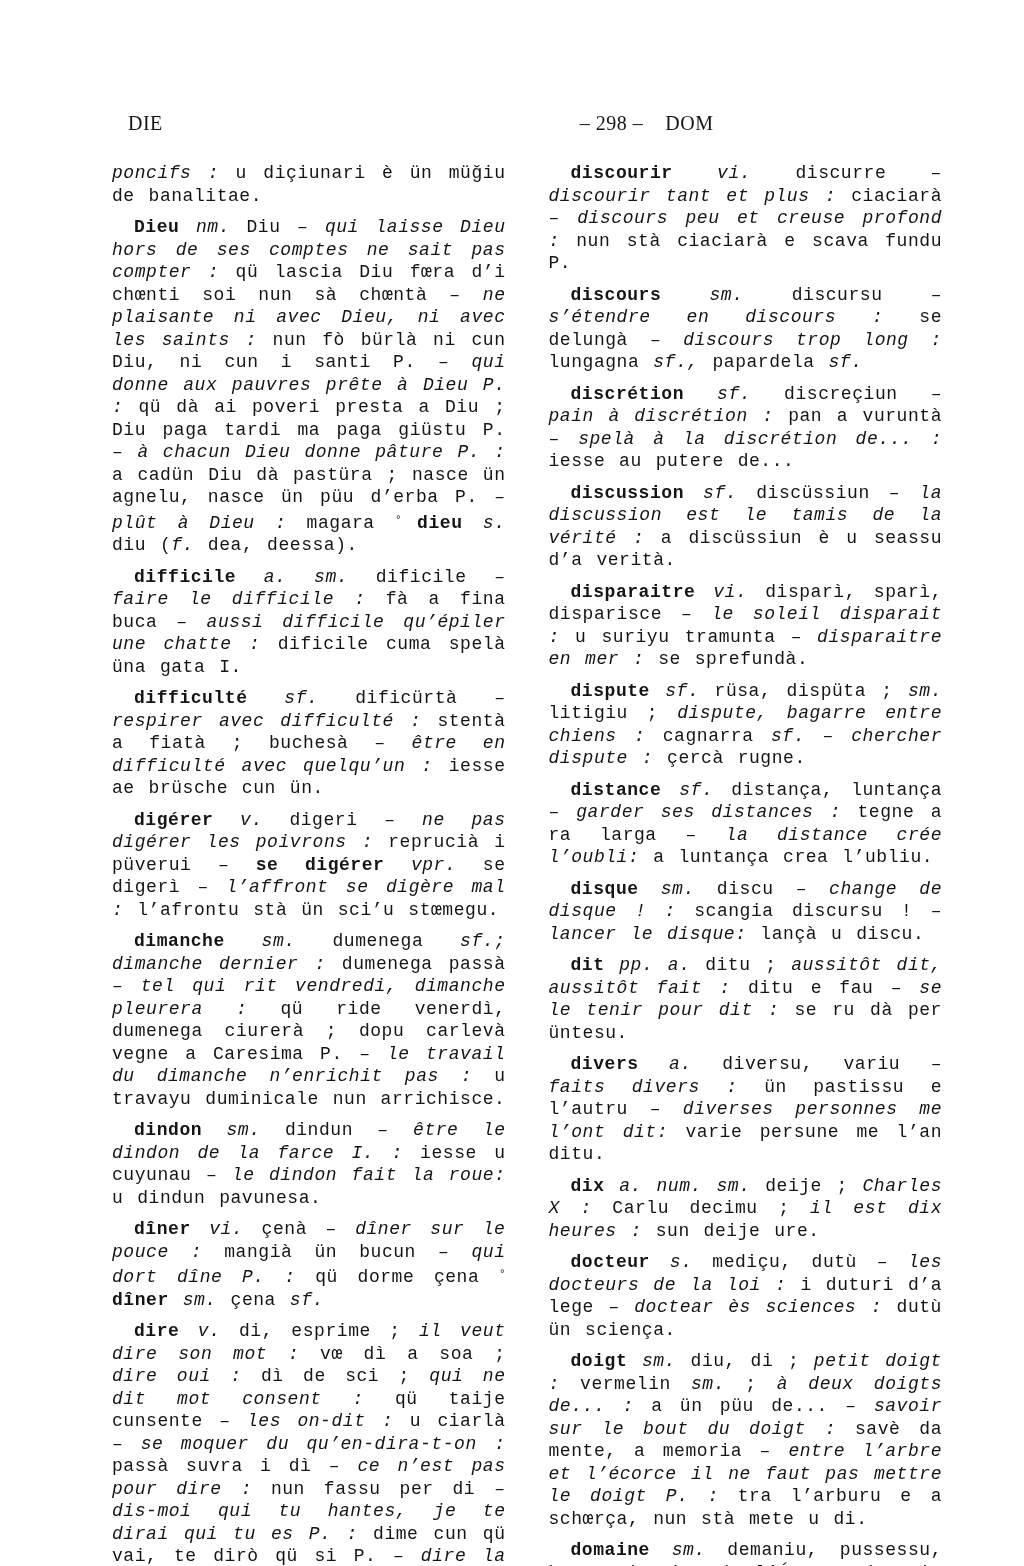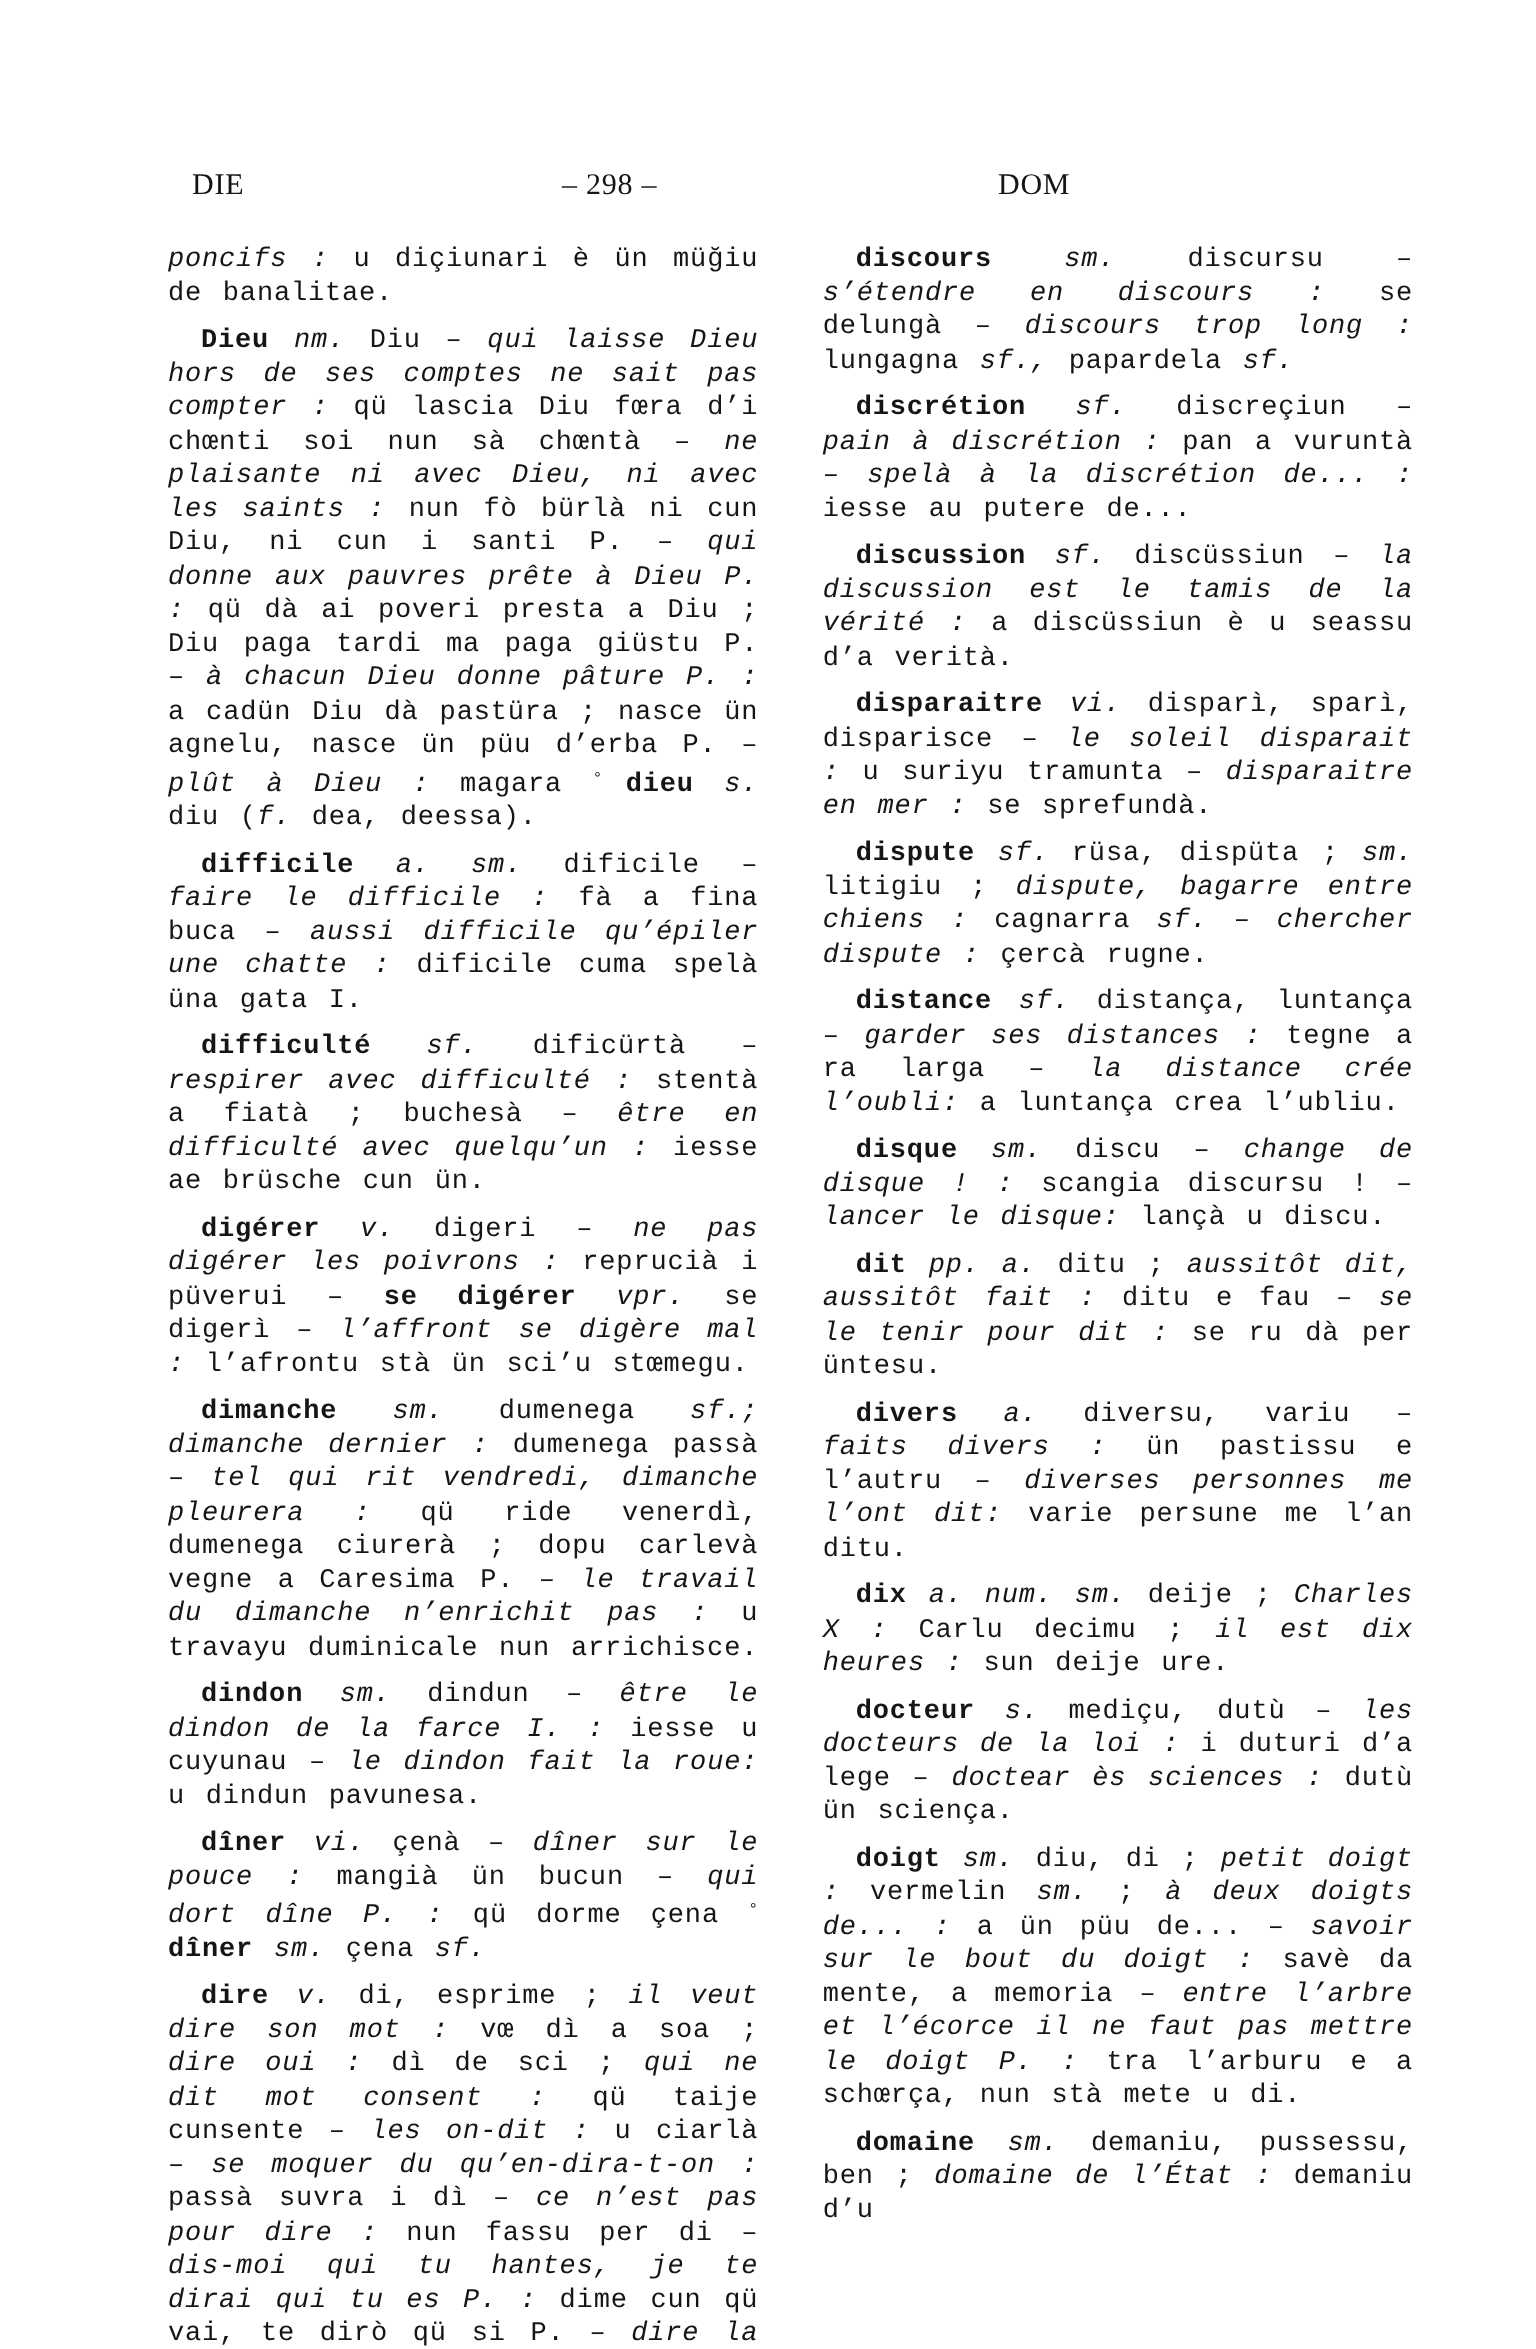--- a/index.html
+++ b/index.html
@@ -19,21 +19,21 @@
   }
   .running-head {
     display:flex;
     align-items:baseline;
     font-size:20px;
     line-height:26px;
     margin-bottom:26px;
     letter-spacing:0.5px;
   }
   .head-left  { flex:1; text-align:left;  padding-left:16px; font-weight:400; }
-  .head-center{ flex:1; text-align:left; transform:translateX(-22px); }
+  .head-center{ flex:1; text-align:right; transform:translateX(-22px); }
   .head-right { flex:1; text-align:left; padding-right:8px; }
   .columns {
     display:flex;
     gap:43px;
     font-family:Liberation Mono, monospace;
   }
   .col { width:402px; }
   p.entry {
     margin:0 0 9px 0;
     font-size:18px;
@@ -66,20 +66,21 @@
           <p class="entry"><span class="b">Dieu </span><span class="i">nm. </span><span class="r">Diu – </span><span class="i">qui laisse Dieu hors de ses comptes ne sait pas compter : </span><span class="r">qü lascia Diu fœra d’i chœnti soi nun sà chœntà – </span><span class="i">ne plaisante ni avec Dieu, ni avec les saints : </span><span class="r">nun fò bürlà ni cun Diu, ni cun i santi P. – </span><span class="i">qui donne aux pauvres prête à Dieu P. : </span><span class="r">qü dà ai poveri presta a Diu ; Diu paga tardi ma paga giüstu P. – </span><span class="i">à chacun Dieu donne pâture P. : </span><span class="r">a cadün Diu dà pastüra ; nasce ün agnelu, nasce ün püu d’erba P. – </span><span class="i">plût à Dieu : </span><span class="r">magara </span><span class="m">° </span><span class="b">dieu </span><span class="i">s. </span><span class="r">diu (</span><span class="i">f. </span><span class="r">dea, deessa).</span></p>
           <p class="entry"><span class="b">difficile </span><span class="i">a. sm. </span><span class="r">dificile – </span><span class="i">faire le difficile : </span><span class="r">fà a fina buca – </span><span class="i">aussi difficile qu’épiler une chatte : </span><span class="r">dificile cuma spelà üna gata I.</span></p>
           <p class="entry"><span class="b">difficulté </span><span class="i">sf. </span><span class="r">dificürtà – </span><span class="i">respirer avec difficulté : </span><span class="r">stentà a fiatà ; buchesà – </span><span class="i">être en difficulté avec quelqu’un : </span><span class="r">iesse ae brüsche cun ün.</span></p>
           <p class="entry"><span class="b">digérer </span><span class="i">v. </span><span class="r">digeri – </span><span class="i">ne pas digérer les poivrons : </span><span class="r">reprucià i püverui – </span><span class="b">se digérer </span><span class="i">vpr. </span><span class="r">se digerì – </span><span class="i">l’affront se digère mal : </span><span class="r">l’afrontu stà ün sci’u stœmegu.</span></p>
           <p class="entry"><span class="b">dimanche </span><span class="i">sm. </span><span class="r">dumenega </span><span class="i">sf.; dimanche dernier : </span><span class="r">dumenega passà – </span><span class="i">tel qui rit vendredi, dimanche pleurera : </span><span class="r">qü ride venerdì, dumenega ciurerà ; dopu carlevà vegne a Caresima P. – </span><span class="i">le travail du dimanche n’enrichit pas : </span><span class="r">u travayu duminicale nun arrichisce.</span></p>
           <p class="entry"><span class="b">dindon </span><span class="i">sm. </span><span class="r">dindun – </span><span class="i">être le dindon de la farce I. : </span><span class="r">iesse u cuyunau – </span><span class="i">le dindon fait la roue: </span><span class="r">u dindun pavunesa.</span></p>
           <p class="entry"><span class="b">dîner </span><span class="i">vi. </span><span class="r">çenà – </span><span class="i">dîner sur le pouce : </span><span class="r">mangià ün bucun – </span><span class="i">qui dort dîne P. : </span><span class="r">qü dorme çena </span><span class="m">° </span><span class="b">dîner </span><span class="i">sm. </span><span class="r">çena </span><span class="i">sf.</span></p>
           <p class="entry"><span class="b">dire </span><span class="i">v. </span><span class="r">di, esprime ; </span><span class="i">il veut dire son mot : </span><span class="r">vœ dì a soa ; </span><span class="i">dire oui : </span><span class="r">dì de sci ; </span><span class="i">qui ne dit mot consent : </span><span class="r">qü taije cunsente – </span><span class="i">les on-dit : </span><span class="r">u ciarlà – </span><span class="i">se moquer du qu’en-dira-t-on : </span><span class="r">passà suvra i dì – </span><span class="i">ce n’est pas pour dire : </span><span class="r">nun fassu per di – </span><span class="i">dis-moi qui tu hantes, je te dirai qui tu es P. : </span><span class="r">dime cun qü vai, te dirò qü si P. – </span><span class="i">dire la bonne aventure : </span><span class="r">tirà a pianeta – </span><span class="b">se dire </span><span class="i">vpr. </span><span class="r">se di </span><span class="m">° </span><span class="b">dire </span><span class="i">sm. </span><span class="r">ditu, dì.</span></p>
         </div>
       <div class="col">
+          <p class="entry"><span class="b">discourir </span><span class="i">vi. </span><span class="r">discurre – </span><span class="i">discourir tant et plus : </span><span class="r">ciaciarà – </span><span class="i">discours peu et creuse profond : </span><span class="r">nun stà ciaciarà e scava fundu P.</span></p>
           <p class="entry"><span class="b">discours </span><span class="i">sm. </span><span class="r">discursu – </span><span class="i">s’étendre en discours : </span><span class="r">se delungà – </span><span class="i">discours trop long : </span><span class="r">lungagna </span><span class="i">sf., </span><span class="r">papardela </span><span class="i">sf.</span></p>
           <p class="entry"><span class="b">discrétion </span><span class="i">sf. </span><span class="r">discreçiun – </span><span class="i">pain à discrétion : </span><span class="r">pan a vuruntà – </span><span class="i">spelà à la discrétion de... : </span><span class="r">iesse au putere de...</span></p>
           <p class="entry"><span class="b">discussion </span><span class="i">sf. </span><span class="r">discüssiun – </span><span class="i">la discussion est le tamis de la vérité : </span><span class="r">a discüssiun è u seassu d’a verità.</span></p>
           <p class="entry"><span class="b">disparaitre </span><span class="i">vi. </span><span class="r">disparì, sparì, disparisce – </span><span class="i">le soleil disparait : </span><span class="r">u suriyu tramunta – </span><span class="i">disparaitre en mer : </span><span class="r">se sprefundà.</span></p>
           <p class="entry"><span class="b">dispute </span><span class="i">sf. </span><span class="r">rüsa, dispüta ; </span><span class="i">sm. </span><span class="r">litigiu ; </span><span class="i">dispute, bagarre entre chiens : </span><span class="r">cagnarra </span><span class="i">sf. </span><span class="r">– </span><span class="i">chercher dispute : </span><span class="r">çercà rugne.</span></p>
           <p class="entry"><span class="b">distance </span><span class="i">sf. </span><span class="r">distança, luntança – </span><span class="i">garder ses distances : </span><span class="r">tegne a ra larga – </span><span class="i">la distance crée l’oubli: </span><span class="r">a luntança crea l’ubliu.</span></p>
           <p class="entry"><span class="b">disque </span><span class="i">sm. </span><span class="r">discu – </span><span class="i">change de disque ! : </span><span class="r">scangia discursu ! – </span><span class="i">lancer le disque: </span><span class="r">lançà u discu.</span></p>
           <p class="entry"><span class="b">dit </span><span class="i">pp. a. </span><span class="r">ditu ; </span><span class="i">aussitôt dit, aussitôt fait : </span><span class="r">ditu e fau – </span><span class="i">se le tenir pour dit : </span><span class="r">se ru dà per üntesu.</span></p>
           <p class="entry"><span class="b">divers </span><span class="i">a. </span><span class="r">diversu, variu – </span><span class="i">faits divers : </span><span class="r">ün pastissu e l’autru – </span><span class="i">diverses personnes me l’ont dit: </span><span class="r">varie persune me l’an ditu.</span></p>
           <p class="entry"><span class="b">dix </span><span class="i">a. num. sm. </span><span class="r">deije ; </span><span class="i">Charles X : </span><span class="r">Carlu decimu ; </span><span class="i">il est dix heures : </span><span class="r">sun deije ure.</span></p>

